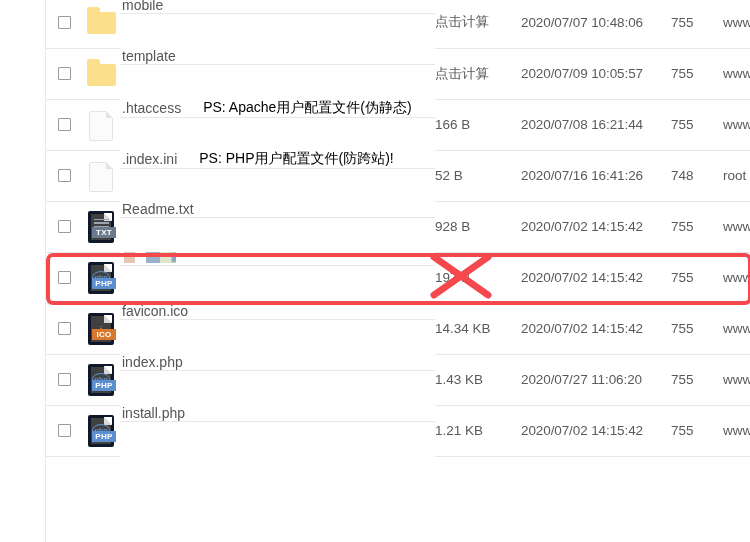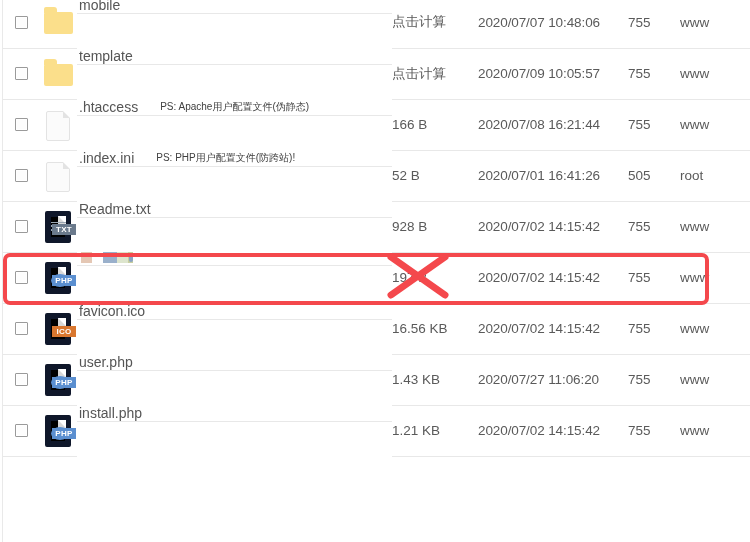--- a/index.html
+++ b/index.html
@@ -9,20 +9,21 @@
     background: #ffffff;
     font-family: "Liberation Sans", "DejaVu Sans", sans-serif;
     overflow: hidden;
   }
 
   #root {
     position: relative;
     width: 646px;
     height: 542px;
     background: #ffffff;
+    margin-left: 43px;
   }
 
   
   .table-left-edge {
     position: absolute;
     left: 2px; top: 0; bottom: 0;
     width: 1px;
     background: #e9e9e9;
   }
 
@@ -108,22 +109,22 @@
     border-width: 0 7px 7px 0;
     border-style: solid;
     border-color: #ffffff #ffffff #e3e3e3 #e3e3e3;
   }
 
   
   .typedfile {
     position: absolute;
     left: 4px; top: 3px;
     width: 26px; height: 32px;
-    background: #000000;
-    border: 6px solid #0f172a;
+    background: #404040;
+    border: 3px solid #0f172a;
     border-radius: 2px;
   }
   .typedfile .corner {
     position: absolute;
     right: -1px; top: -1px;
     border-width: 0 8px 8px 0;
     border-style: solid;
     border-color: #ffffff #ffffff #d8d8d8 #d8d8d8;
   }
   .typedfile .tag {
@@ -190,22 +191,22 @@
   .namecell {
     display: flex;
     align-items: center;
   }
   .fname {
     color: #555555;
     font-size: 14px;
     padding-left: 2px;
   }
   .fdesc {
-    color: #404040;
-    font-size: 10px;
+    color: #000000;
+    font-size: 14px;
     margin-left: 22px;
   }
 
   
   .blurred {
     display: inline-block;
     margin-left: 4px;
     height: 13px;
     position: relative;
     width: 56px;
@@ -334,22 +335,22 @@
           <td>
             <div class="icon-wrap">
               <div class="docfile"></div>
             </div>
           </td>
           <td class="namecell">
             <span class="fname">.index.ini</span>
             <span class="fdesc">PS: PHP用户配置文件(防跨站)!</span>
           </td>
           <td class="sizecell">52 B</td>
-          <td class="datecell">2020/07/01 16:41:26</td>
-          <td class="permcell">505</td>
+          <td class="datecell">2020/07/16 16:41:26</td>
+          <td class="permcell">748</td>
           <td class="ownercell">root</td>
         </tr>
         <tr>
           <td class="checkcell">
             <span class="cb"></span>
           </td>
           <td>
             <div class="icon-wrap">
               <div class="typedfile">
                 <span class="corner"></span>
@@ -407,40 +408,40 @@
               <div class="typedfile">
                 <span class="corner"></span>
                 <div class="glyph glyph-ico">i</div>
                 <div class="tag tag-ico">ICO</div>
               </div>
             </div>
           </td>
           <td class="namecell">
             <span class="fname">favicon.ico</span>
           </td>
-          <td class="sizecell">16.56 KB</td>
+          <td class="sizecell">14.34 KB</td>
           <td class="datecell">2020/07/02 14:15:42</td>
           <td class="permcell">755</td>
           <td class="ownercell">www</td>
         </tr>
         <tr>
           <td class="checkcell">
             <span class="cb"></span>
           </td>
           <td>
             <div class="icon-wrap">
               <div class="typedfile">
                 <span class="corner"></span>
                 <div class="glyph glyph-php"><span class="oval">php</span></div>
                 <div class="tag tag-php">PHP</div>
               </div>
             </div>
           </td>
           <td class="namecell">
-            <span class="fname">user.php</span>
+            <span class="fname">index.php</span>
           </td>
           <td class="sizecell">1.43 KB</td>
           <td class="datecell">2020/07/27 11:06:20</td>
           <td class="permcell">755</td>
           <td class="ownercell">www</td>
         </tr>
         <tr>
           <td class="checkcell">
             <span class="cb"></span>
           </td>

